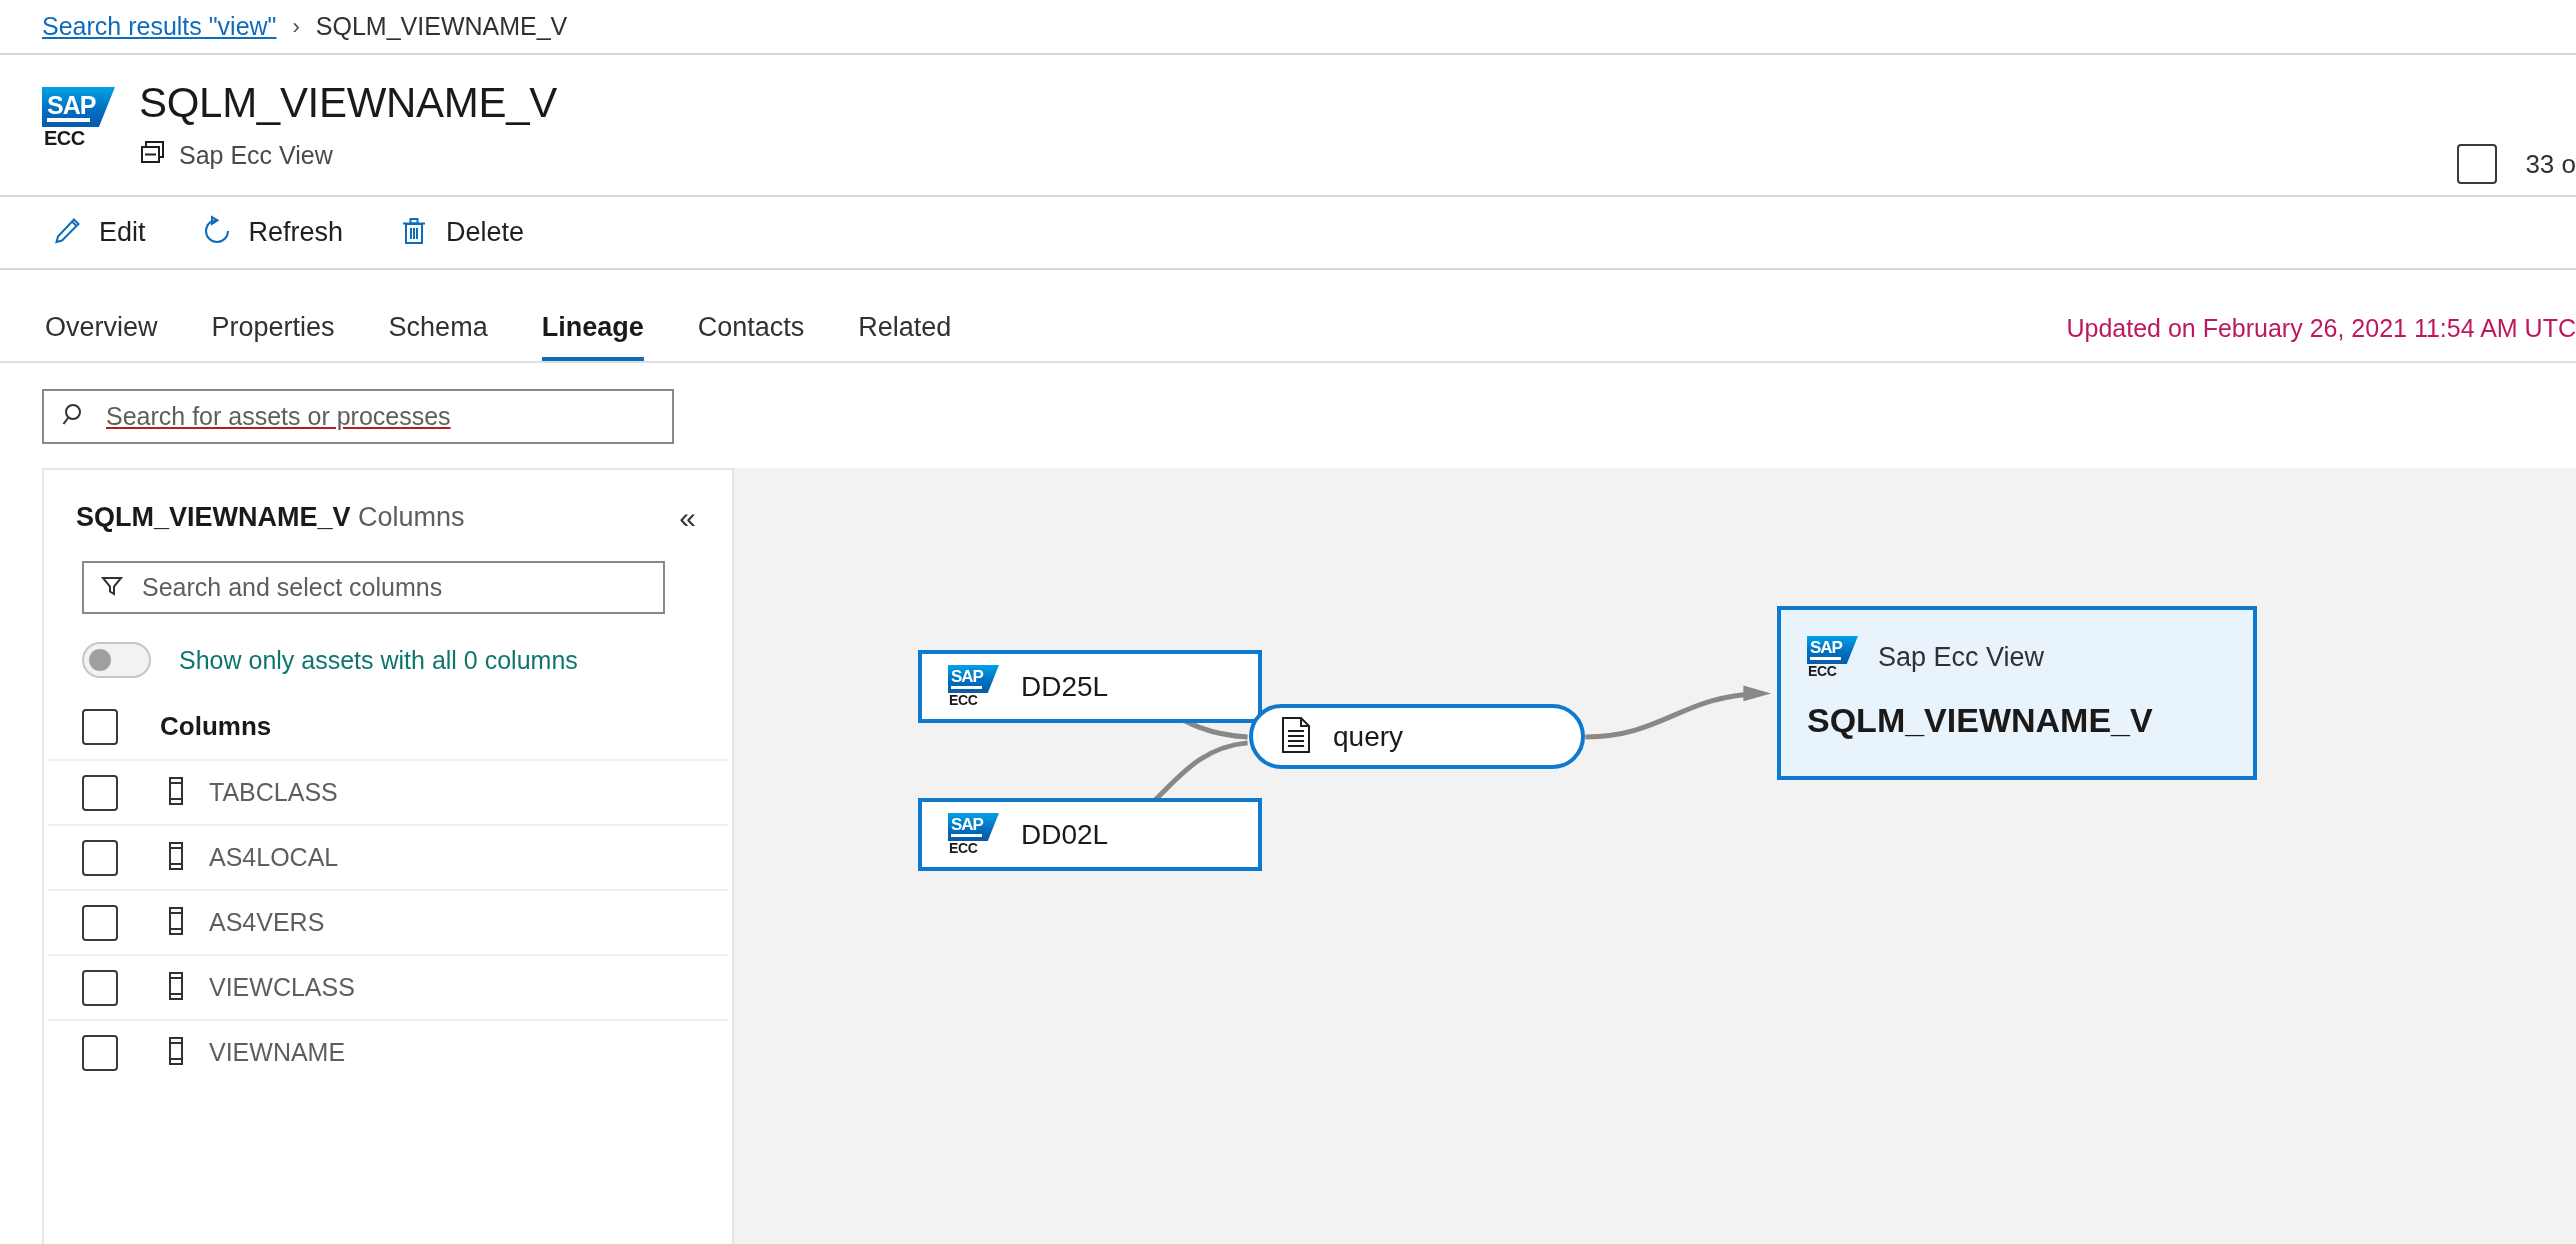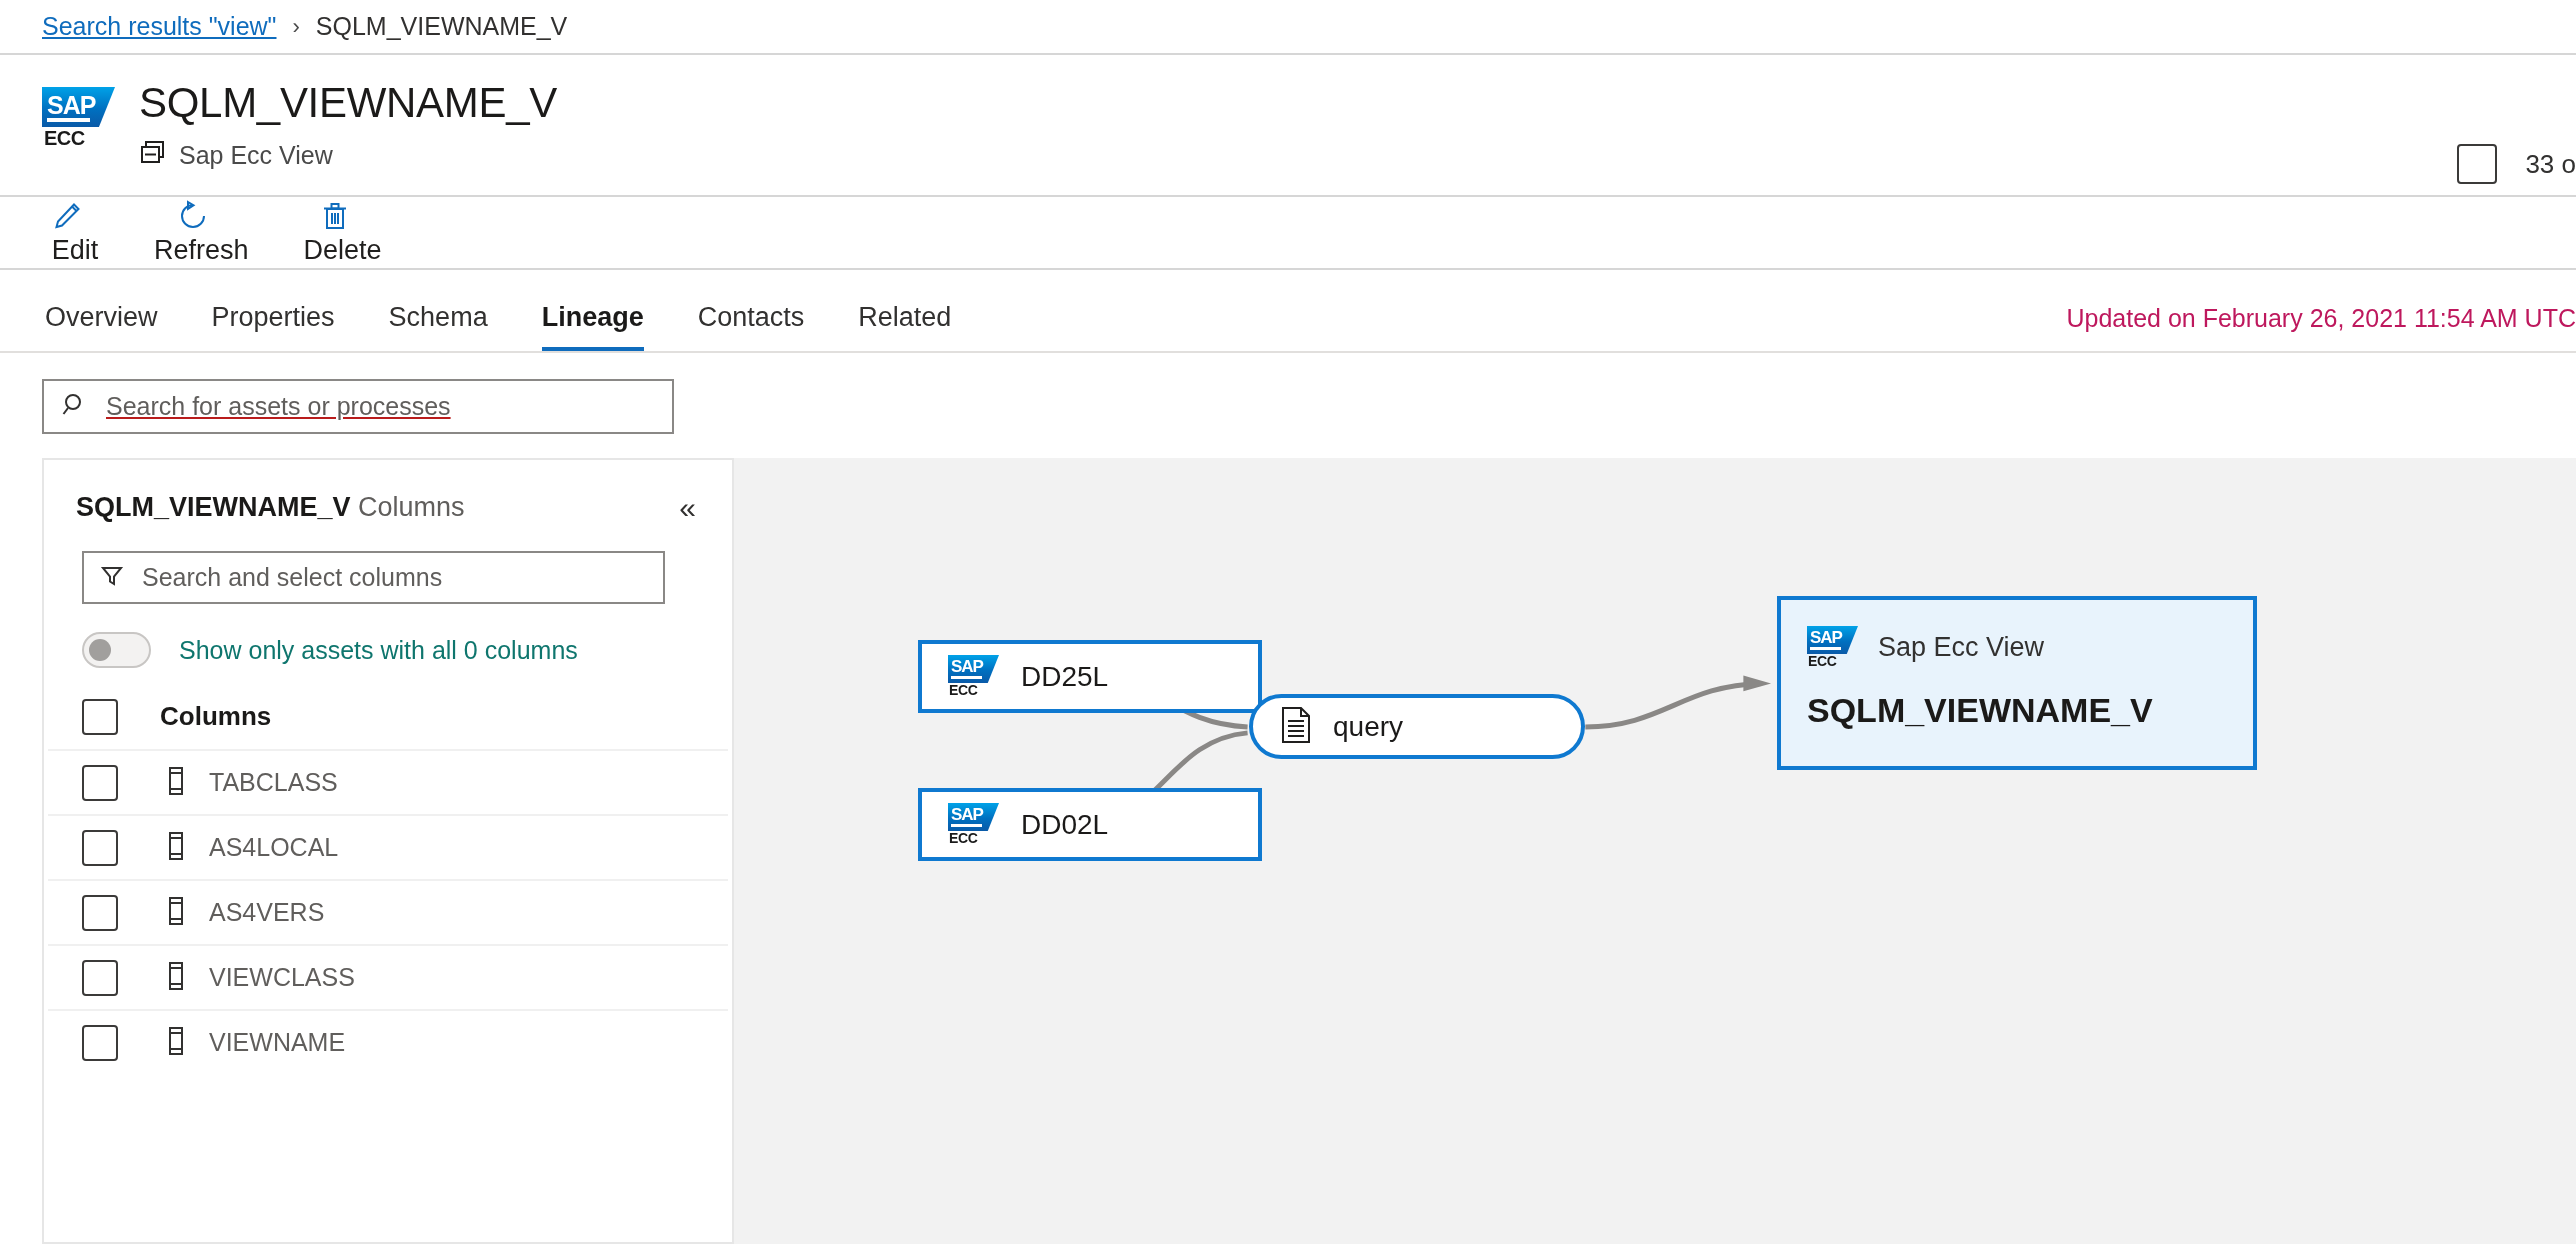--- a/index.html
+++ b/index.html
@@ -138,33 +138,32 @@
   }
   .cmd-btn {
     display: flex;
     align-items: center;
     margin-right: 47px;
     cursor: pointer;
     background: none;
     border: none;
     padding: 6px 4px;
     font-family: inherit;
-    flex-direction: column;
   }
   .cmd-btn .cmd-icon { display: block; margin-right: 16px; }
   .cmd-btn .cmd-label {
     font-size: 27px;
     color: #201f1e;
   }
 
   
   .tabs-row {
     display: flex;
     align-items: flex-end;
-    height: 83px;
+    height: 93px;
     padding-left: 45px;
     border-bottom: 2px solid #e1dfdd;
     position: relative;
   }
   .tab {
     position: relative;
     font-size: 27px;
     color: #323130;
     padding: 0 0 18px 0;
     margin-right: 54px;

